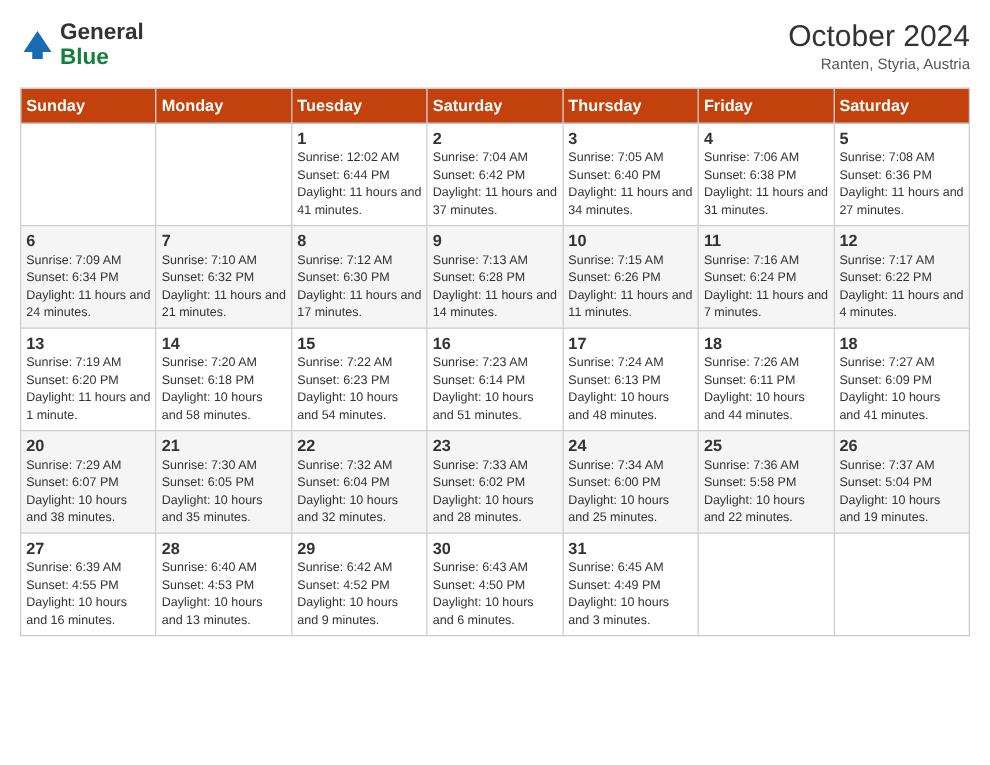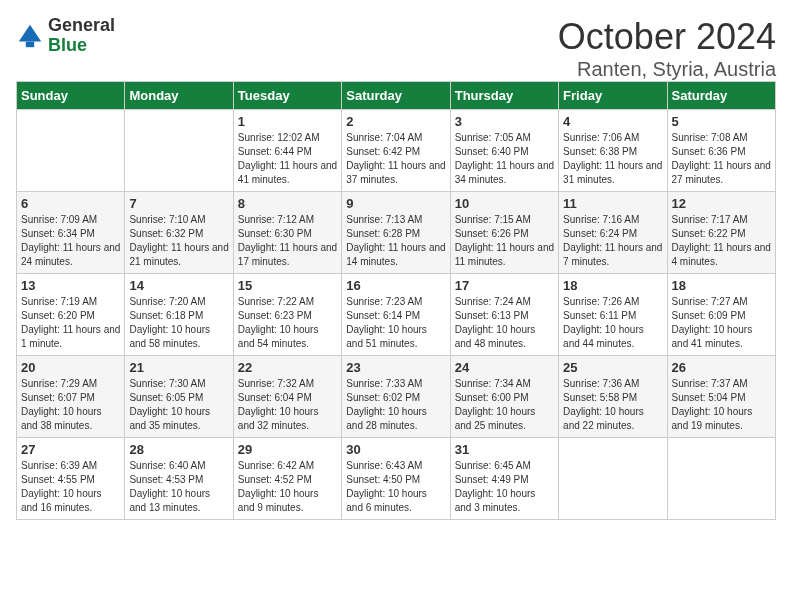--- a/index.html
+++ b/index.html
@@ -7,20 +7,21 @@
       font-family: Arial, sans-serif;
       background: #fff;
       width: 792px;
       min-height: 612px;
       padding: 16px;
     }
     .header {
       display: flex;
       justify-content: space-between;
       align-items: flex-start;
+      margin-bottom: 12px;
     }
     .logo {
       display: flex;
       align-items: center;
       gap: 4px;
     }
     .logo-text {
       display: flex;
       flex-direction: column;
       line-height: 1.1;
@@ -36,36 +37,36 @@
       color: #15803d;
     }
     .logo-icon {
       width: 28px;
       height: 28px;
     }
     .title-block {
       text-align: right;
     }
     .month-title {
-      font-size: 36px;
+      font-size: 24px;
       font-weight: normal;
       color: #333;
       text-align: right;
     }
     .location-title {
-      font-size: 20px;
+      font-size: 12px;
       color: #555;
     }
     table {
       width: 100%;
       border-collapse: collapse;
       table-layout: fixed;
     }
     thead tr th {
-      background-color: #15803d;
+      background-color: #c2410c;
       color: #fff;
       font-size: 13px;
       font-weight: bold;
       padding: 6px 4px;
       text-align: left;
       border: 1px solid #ccc;
     }
     tbody tr td {
       border: 1px solid #ccc;
       vertical-align: top;

